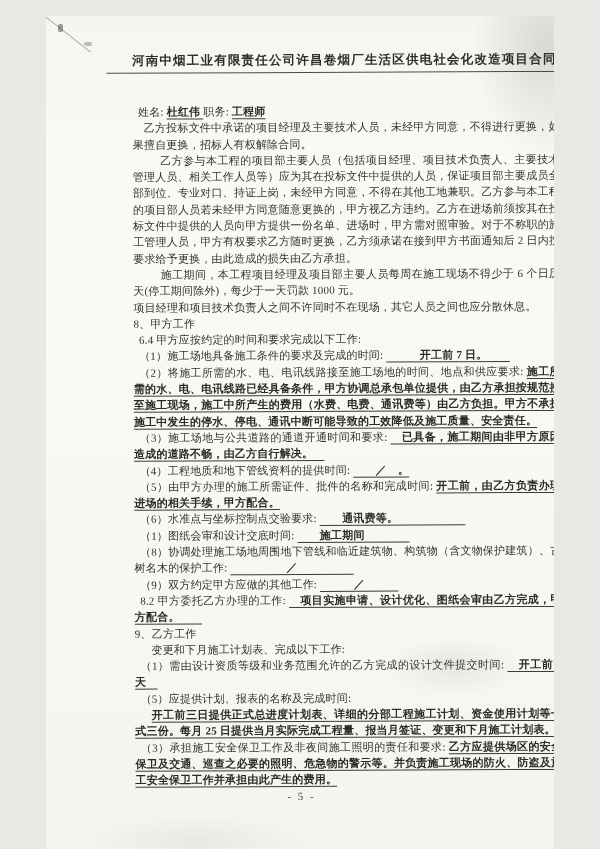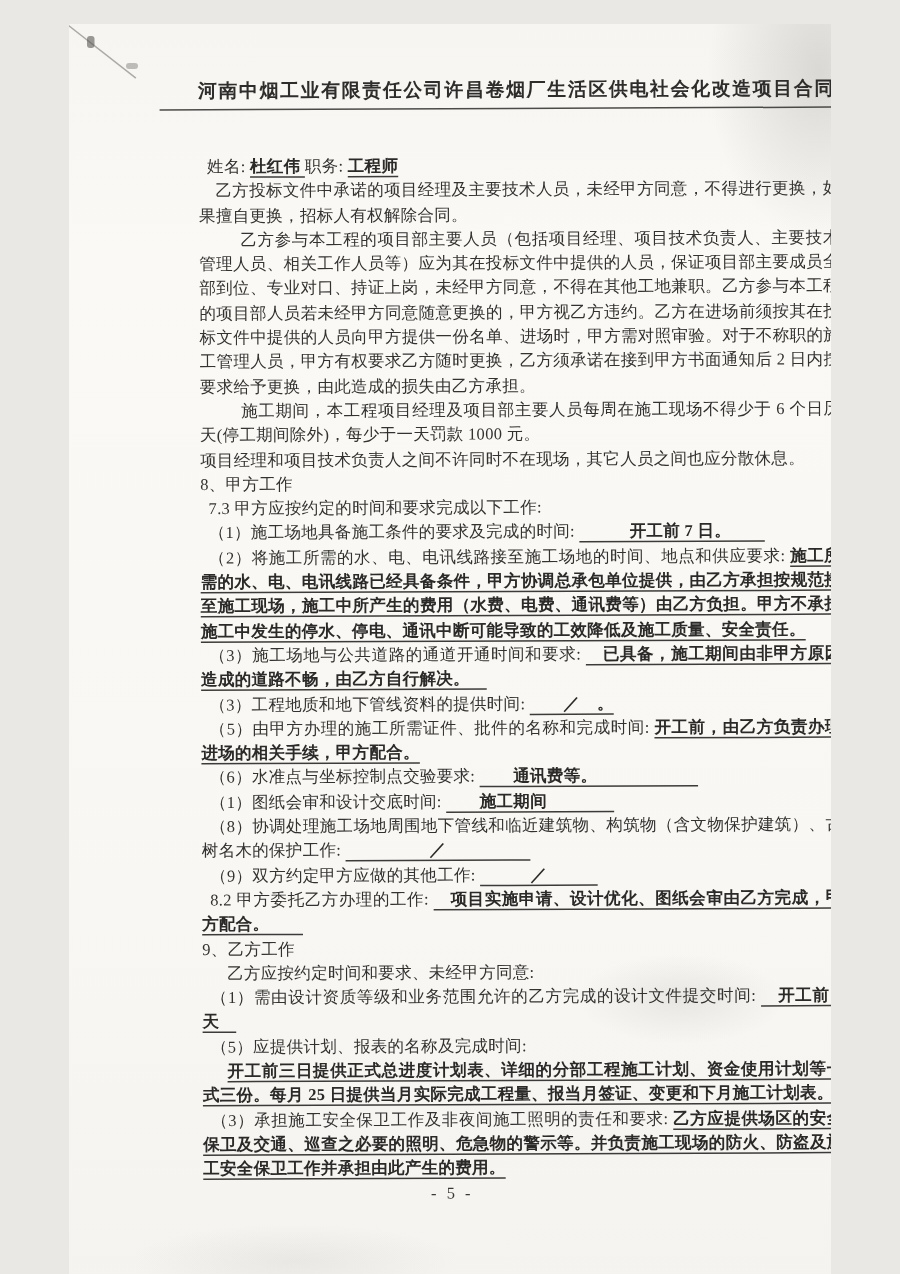--- a/index.html
+++ b/index.html
@@ -69,33 +69,33 @@
       <div class="header-rule"></div>
     </div>
 
     <div class="content">
         <p class="para item"><span class="seg">姓名:  </span><span class="seg fill"> 杜红伟 </span><span class="seg">  职务:  </span><span class="seg fill"> 工程师 </span></p>
         <p class="para ind1"><span class="seg">乙方投标文件中承诺的项目经理及主要技术人员，未经甲方同意，不得进行更换，如果擅自更换，招标人有权解除合同。</span></p>
         <p class="para ind25"><span class="seg">乙方参与本工程的项目部主要人员（包括项目经理、项目技术负责人、主要技术管理人员、相关工作人员等）应为其在投标文件中提供的人员，保证项目部主要成员全部到位、专业对口、持证上岗，未经甲方同意，不得在其他工地兼职。乙方参与本工程的项目部人员若未经甲方同意随意更换的，甲方视乙方违约。乙方在进场前须按其在投标文件中提供的人员向甲方提供一份名单、进场时，甲方需对照审验。对于不称职的施工管理人员，甲方有权要求乙方随时更换，乙方须承诺在接到甲方书面通知后 2 日内按要求给予更换，由此造成的损失由乙方承担。</span></p>
         <p class="para ind25"><span class="seg">施工期间，本工程项目经理及项目部主要人员每周在施工现场不得少于 6 个日历天(停工期间除外)，每少于一天罚款 1000 元。</span></p>
         <p class="para ind0"><span class="seg">项目经理和项目技术负责人之间不许同时不在现场，其它人员之间也应分散休息。</span></p>
         <p class="para sec"><span class="seg">8、甲方工作</span></p>
-        <p class="para item"><span class="seg">7.3 甲方应按约定的时间和要求完成以下工作:</span></p>
+        <p class="para item"><span class="seg">6.4 甲方应按约定的时间和要求完成以下工作:</span></p>
         <p class="para item"><span class="seg">（1）施工场地具备施工条件的要求及完成的时间: </span><span class="seg fill">　　　开工前 7 日。　　</span></p>
         <p class="para item"><span class="seg">（2）将施工所需的水、电、电讯线路接至施工场地的时间、地点和供应要求: </span><span class="seg fill">施工所需的水、电、电讯线路已经具备条件，甲方协调总承包单位提供，由乙方承担按规范接至施工现场，施工中所产生的费用（水费、电费、通讯费等）由乙方负担。甲方不承担施工中发生的停水、停电、通讯中断可能导致的工效降低及施工质量、安全责任。</span></p>
         <p class="para item"><span class="seg">（3）施工场地与公共道路的通道开通时间和要求: </span><span class="seg fill">　已具备，施工期间由非甲方原因造成的道路不畅，由乙方自行解决。　</span></p>
-        <p class="para item"><span class="seg">（3）工程地质和地下管线资料的提供时间: </span><span class="seg fill">　　／　。</span></p>
+        <p class="para item"><span class="seg">（4）工程地质和地下管线资料的提供时间: </span><span class="seg fill">　　／　。</span></p>
         <p class="para item"><span class="seg">（5）由甲方办理的施工所需证件、批件的名称和完成时间: </span><span class="seg fill">开工前，由乙方负责办理进场的相关手续，甲方配合。</span></p>
         <p class="para item"><span class="seg">（6）水准点与坐标控制点交验要求: </span><span class="seg fill">　　通讯费等。　　　　　　</span></p>
         <p class="para item"><span class="seg">（1）图纸会审和设计交底时间: </span><span class="seg fill">　　施工期间　　　　</span></p>
         <p class="para item"><span class="seg">（8）协调处理施工场地周围地下管线和临近建筑物、构筑物（含文物保护建筑）、古树名木的保护工作: </span><span class="seg fill">　　　　　／　　　　　</span></p>
         <p class="para item"><span class="seg">（9）双方约定甲方应做的其他工作: </span><span class="seg fill">　　　／　　　</span></p>
         <p class="para item"><span class="seg">8.2 甲方委托乙方办理的工作: </span><span class="seg fill">　项目实施申请、设计优化、图纸会审由乙方完成，甲方配合。　　</span></p>
         <p class="para sec gap"><span class="seg">9、乙方工作</span></p>
-        <p class="para ind15"><span class="seg">乙方应按约定时间和要求、未经甲方同意:</span></p>
+        <p class="para ind15"><span class="seg">变更和下月施工计划表、完成以下工作:</span></p>
         <p class="para item"><span class="seg">（1）需由设计资质等级和业务范围允许的乙方完成的设计文件提交时间: </span><span class="seg fill">　开工前 7 天　</span></p>
         <p class="para item"><span class="seg">（5）应提供计划、报表的名称及完成时间:</span></p>
         <p class="para ind15"><span class="seg fill">开工前三日提供正式总进度计划表、详细的分部工程施工计划、资金使用计划等一式三份。每月 25 日提供当月实际完成工程量、报当月签证、变更和下月施工计划表。</span></p>
         <p class="para item"><span class="seg">（3）承担施工安全保卫工作及非夜间施工照明的责任和要求: </span><span class="seg fill">乙方应提供场区的安全保卫及交通、巡查之必要的照明、危急物的警示等。并负责施工现场的防火、防盗及施工安全保卫工作并承担由此产生的费用。</span></p>
       </div>
 
     <div class="page-number">- 5 -</div>
   </div>
 </div>
 

